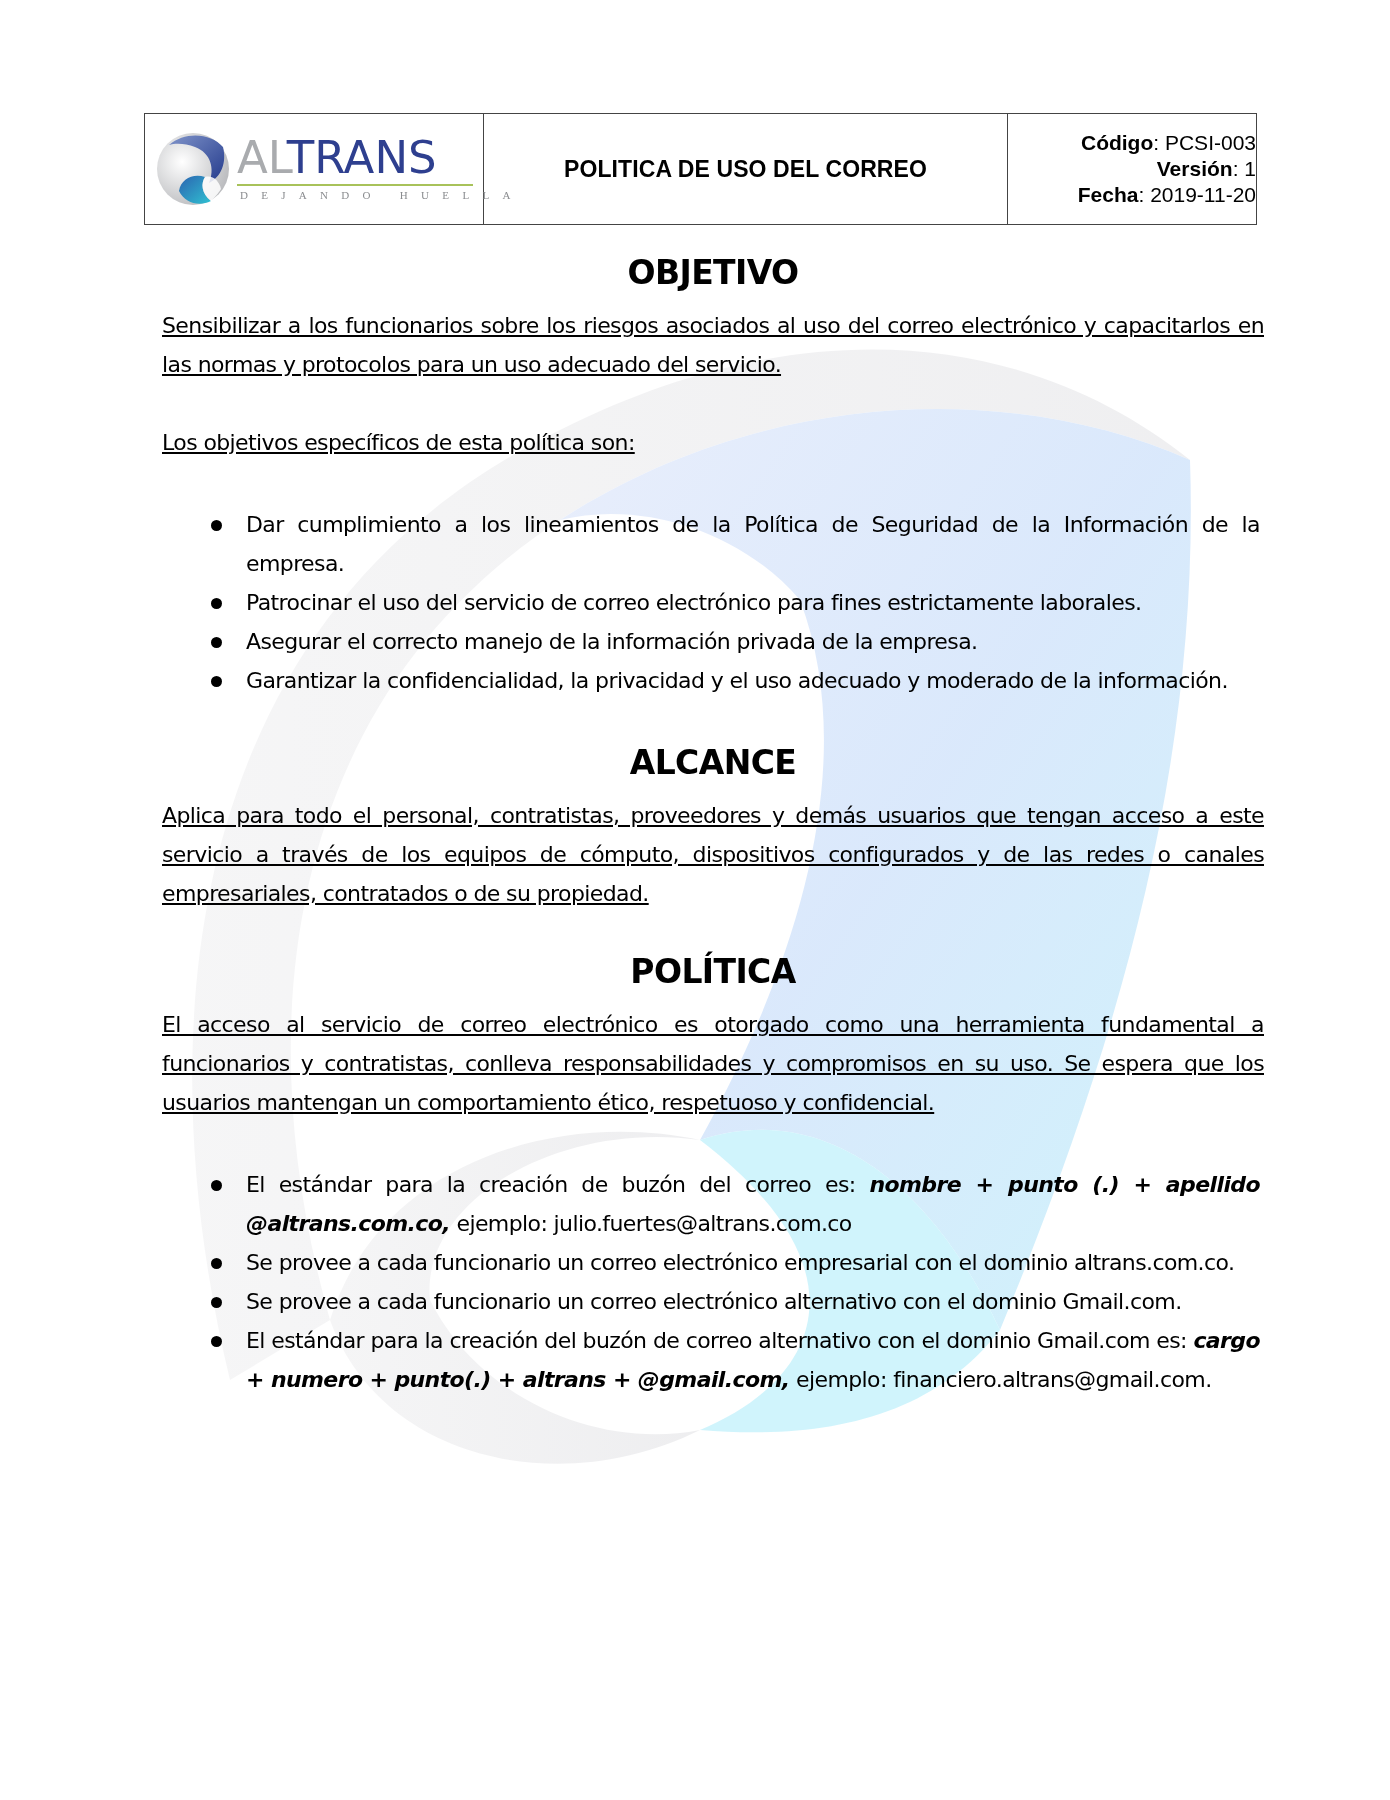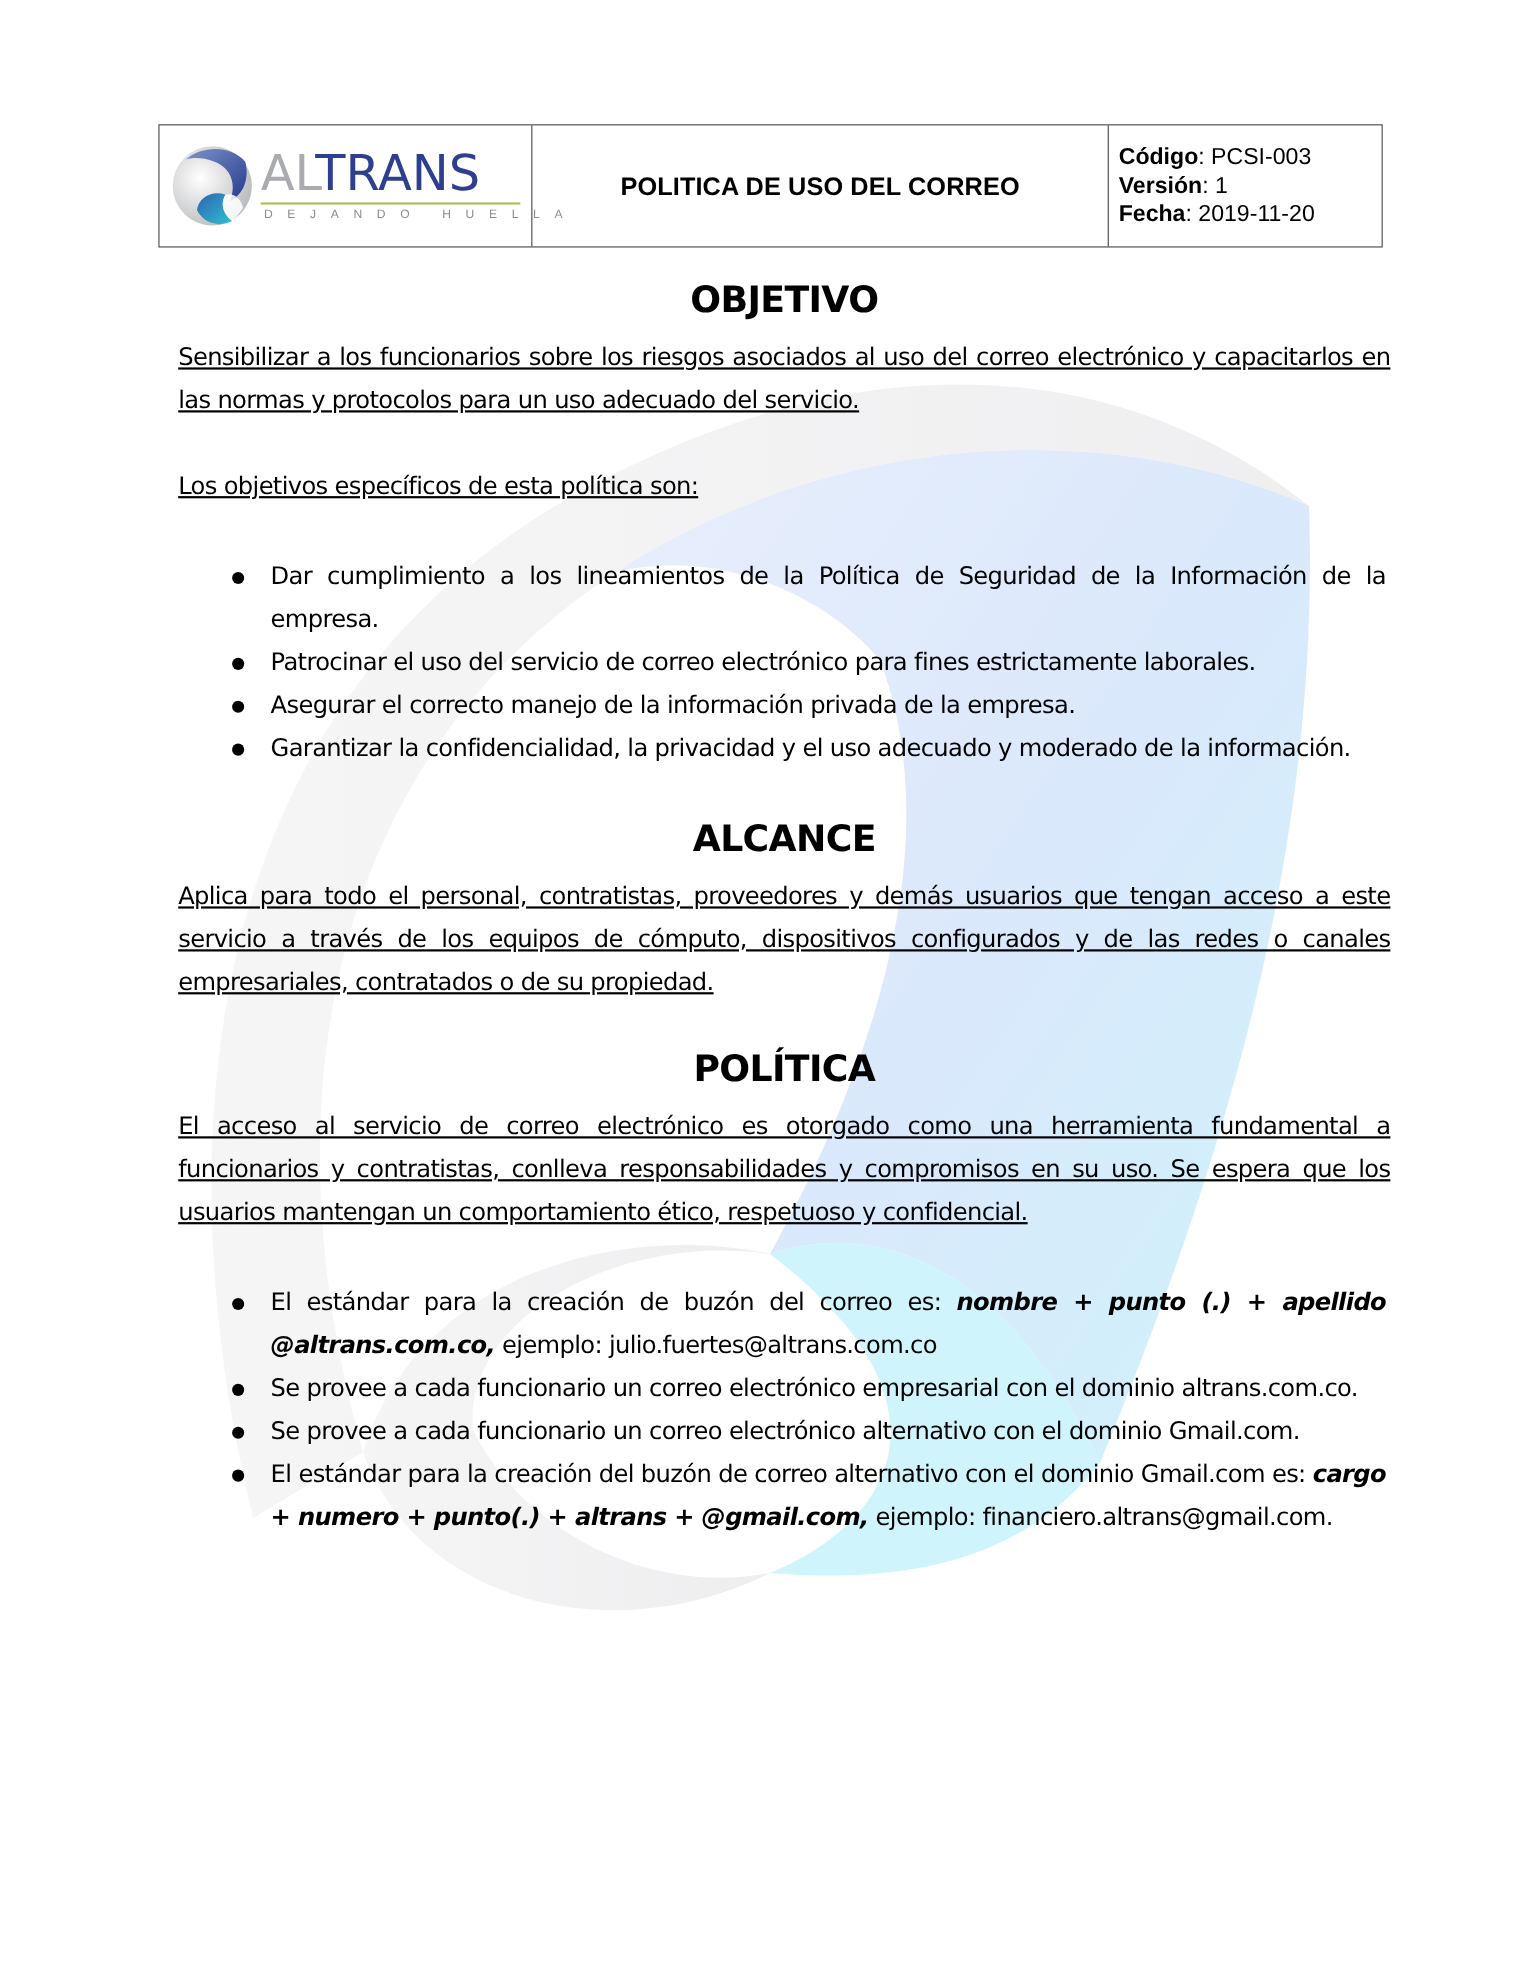--- a/index.html
+++ b/index.html
@@ -11,31 +11,31 @@
   .page { position: absolute; left: 0; top: 0; width: 1390px; height: 1800px; z-index: 1; }
 
   
   .header {
     position: absolute; left: 144px; top: 113px; width: 1113px; height: 112px;
     border: 1.5px solid #444; box-sizing: border-box; display: flex; background: transparent;
   }
   .h-cell { box-sizing: border-box; height: 100%; }
   .h-logo { width: 339px; border-right: 1.5px solid #444; position: relative; }
   .h-title { width: 524px; border-right: 1.5px solid #444; display: flex; align-items: center; justify-content: center; text-align: right; }
-  .h-meta { flex: 1; padding: 16px 0 0 9px; }
+  .h-meta { flex: 1; padding: 16px 0 0 9px; text-align: right; }
   .h-title-text { font-weight: bold; font-size: 23px; line-height: 28px; letter-spacing: 0.1px; }
   .meta-row { font-size: 21px; line-height: 26px; white-space: nowrap; }
   .meta-row b { font-weight: bold; }
 
   .logo-mark { position: absolute; left: 10px; top: 15px; width: 78px; height: 80px; }
   .logo-word { position: absolute; left: 92px; top: 20px; font-size: 45px; line-height: 48px; letter-spacing: 0px; font-family: "DejaVu Sans", sans-serif; font-weight: normal; }
   .logo-word .al { color: #a9abae; }
   .logo-word .trans { color: #2e3f8f; }
   .logo-line { position: absolute; left: 92px; top: 70px; width: 236px; height: 1.5px; background: #a8c25a; }
-  .logo-sub { position: absolute; left: 95px; top: 75px; font-size: 11px; letter-spacing: 13.3px; color: #8a8c8f; font-family: Liberation Sans, sans-serif; white-space: nowrap; }
+  .logo-sub { position: absolute; left: 95px; top: 75px; font-size: 11px; letter-spacing: 13.3px; color: #8a8c8f; font-family: Liberation Serif, serif; white-space: nowrap; }
 
   
   .content { position: absolute; left: 162px; top: 253px; width: 1102px; font-family: "DejaVu Sans", sans-serif; }
   .content, .content p, .content li { font-size: 22px; line-height: 39px; letter-spacing: -0.6px; }
   .section-title { text-align: center; font-weight: bold; margin: 0; padding-left: 0; }
   .content p { margin: 0; text-decoration: underline; }
   .justify { text-align: justify; text-align-last: left; }
   ul.bullets { list-style: none; margin: 4px; padding: 0 0 0 80px; }
   ul.bullets li { position: relative; text-align: justify; text-align-last: left; }
   ul.bullets li .dot { position: absolute; left: -35px; top: 15px; width: 11px; height: 11px; border-radius: 50%; background: #000; }

